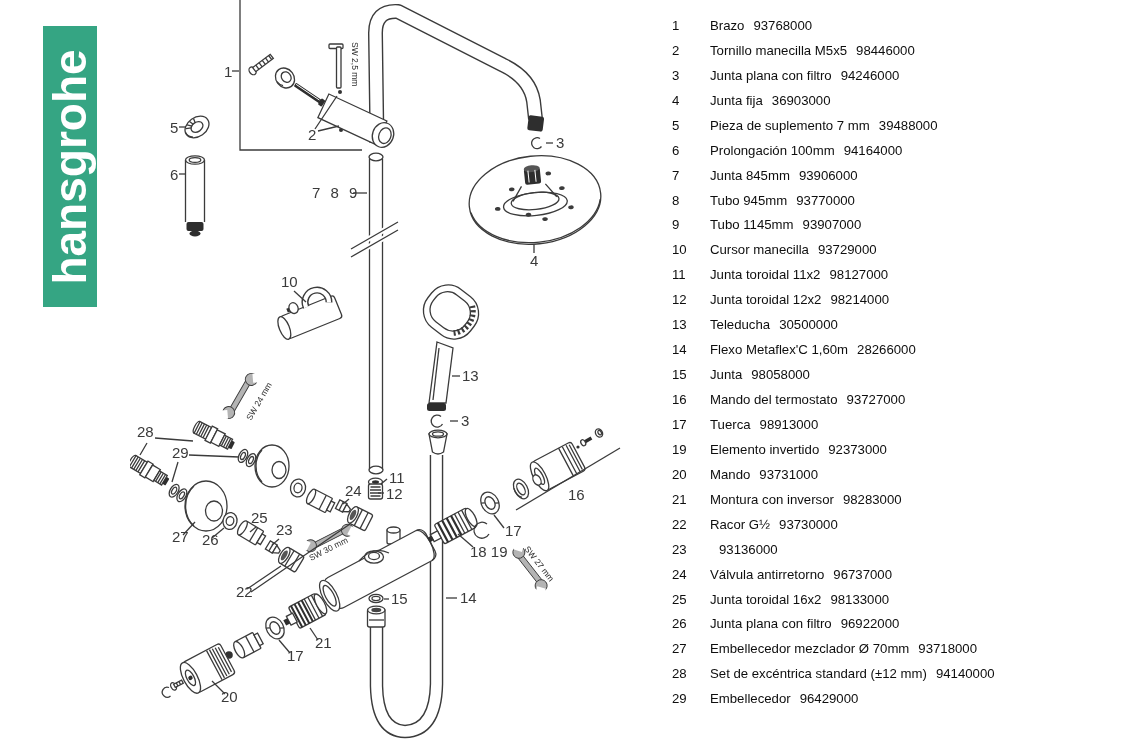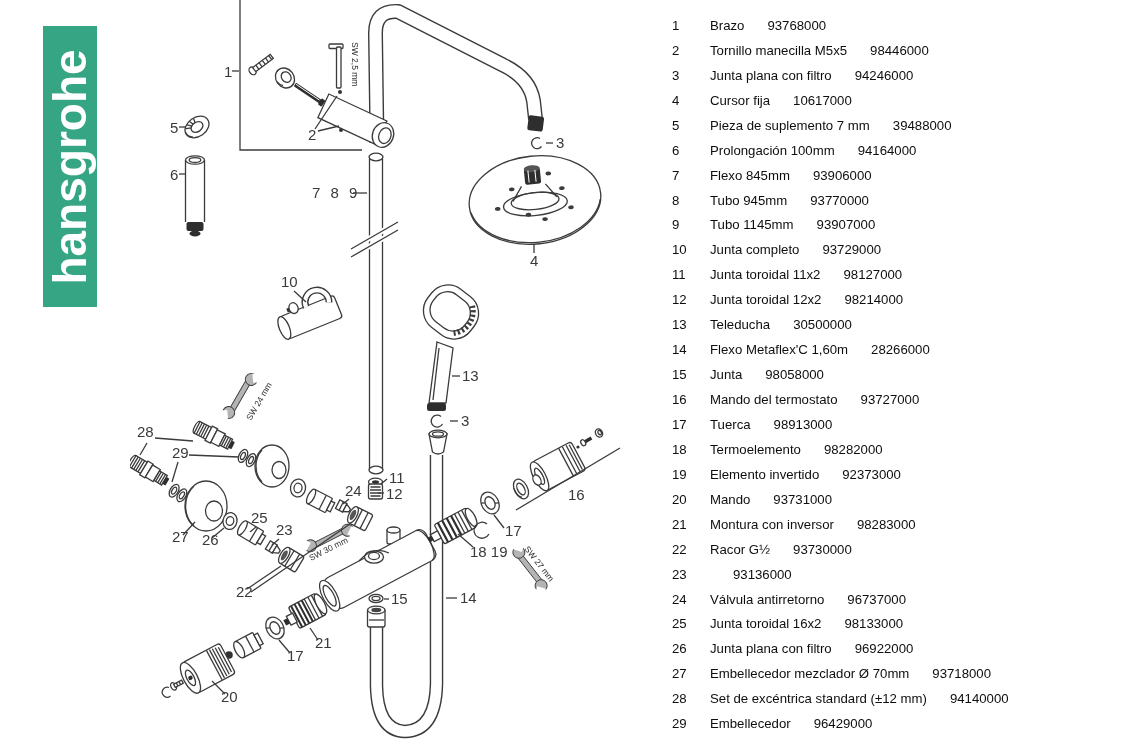--- a/index.html
+++ b/index.html
@@ -5,21 +5,21 @@
   html,body{margin:0;padding:0}
   body{width:1126px;height:744px;background:#fff;overflow:hidden;position:relative;
        font-family:"Liberation Sans",sans-serif}
   .logo{position:absolute;left:43px;top:26px;width:54px;height:281px;
         display:flex;align-items:center;justify-content:center}
   .logo span{transform:rotate(-90deg);color:#fff;font-weight:bold;font-size:46px;
              letter-spacing:0px;white-space:nowrap}
   #list{position:absolute;left:672px;top:13px;width:452px}
   .row{height:24.95px;display:flex;align-items:center;font-size:13.2px;color:#0e0e0e}
   .row .n{flex:0 0 38px}
-  .row .cd{margin-left:23px}
+  .row .cd{margin-left:9px}
   svg{position:absolute;left:130px;top:0}
   svg text{font-family:"Liberation Sans",sans-serif}
   .co{font-size:15px;fill:#3a3a3a}
   .co3{letter-spacing:3px}
   .tool{font-size:8.5px;fill:#2e2e2e}
   .ln{fill:none;stroke:#3b3b3b;stroke-width:1.3}
   .wt{fill:#fff;stroke:#3b3b3b;stroke-width:1.3}
   .dk{fill:#2e2e2e;stroke:none}
   .gr{fill:#b4b4b4;stroke:#3b3b3b;stroke-width:0.9}
 </style>
@@ -413,51 +413,51 @@
       <span class="nm">Tornillo manecilla M5x5</span>
       <span class="cd">98446000</span>
     </div>
   <div class="row">
       <span class="n">3</span>
       <span class="nm">Junta plana con filtro</span>
       <span class="cd">94246000</span>
     </div>
   <div class="row">
       <span class="n">4</span>
-      <span class="nm">Cursor fija</span>
-      <span class="cd">10617000</span>
+      <span class="nm">Junta fija</span>
+      <span class="cd">36903000</span>
     </div>
   <div class="row">
       <span class="n">5</span>
       <span class="nm">Pieza de suplemento 7 mm</span>
       <span class="cd">39488000</span>
     </div>
   <div class="row">
       <span class="n">6</span>
       <span class="nm">Prolongación 100mm</span>
       <span class="cd">94164000</span>
     </div>
   <div class="row">
       <span class="n">7</span>
-      <span class="nm">Flexo 845mm</span>
+      <span class="nm">Junta 845mm</span>
       <span class="cd">93906000</span>
     </div>
   <div class="row">
       <span class="n">8</span>
       <span class="nm">Tubo 945mm</span>
       <span class="cd">93770000</span>
     </div>
   <div class="row">
       <span class="n">9</span>
       <span class="nm">Tubo 1145mm</span>
       <span class="cd">93907000</span>
     </div>
   <div class="row">
       <span class="n">10</span>
-      <span class="nm">Junta completo</span>
+      <span class="nm">Cursor manecilla</span>
       <span class="cd">93729000</span>
     </div>
   <div class="row">
       <span class="n">11</span>
       <span class="nm">Junta toroidal 11x2</span>
       <span class="cd">98127000</span>
     </div>
   <div class="row">
       <span class="n">12</span>
       <span class="nm">Junta toroidal 12x2</span>
@@ -482,25 +482,20 @@
       <span class="n">16</span>
       <span class="nm">Mando del termostato</span>
       <span class="cd">93727000</span>
     </div>
   <div class="row">
       <span class="n">17</span>
       <span class="nm">Tuerca</span>
       <span class="cd">98913000</span>
     </div>
   <div class="row">
-      <span class="n">18</span>
-      <span class="nm">Termoelemento</span>
-      <span class="cd">98282000</span>
-    </div>
-  <div class="row">
       <span class="n">19</span>
       <span class="nm">Elemento invertido</span>
       <span class="cd">92373000</span>
     </div>
   <div class="row">
       <span class="n">20</span>
       <span class="nm">Mando</span>
       <span class="cd">93731000</span>
     </div>
   <div class="row">

